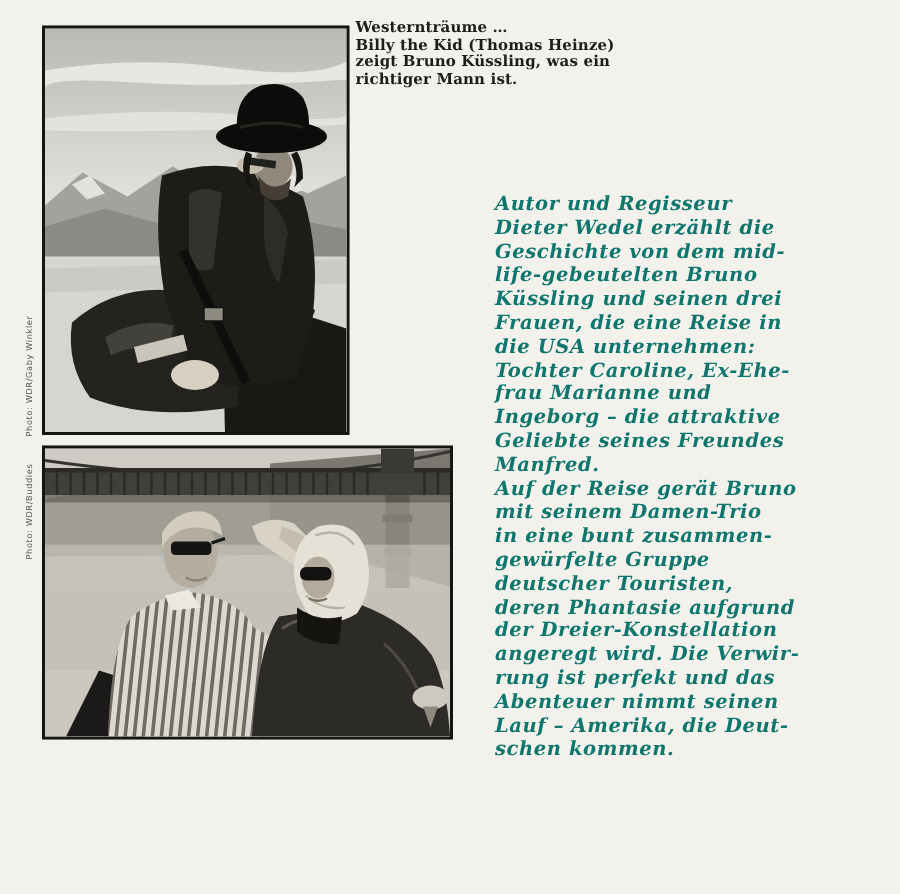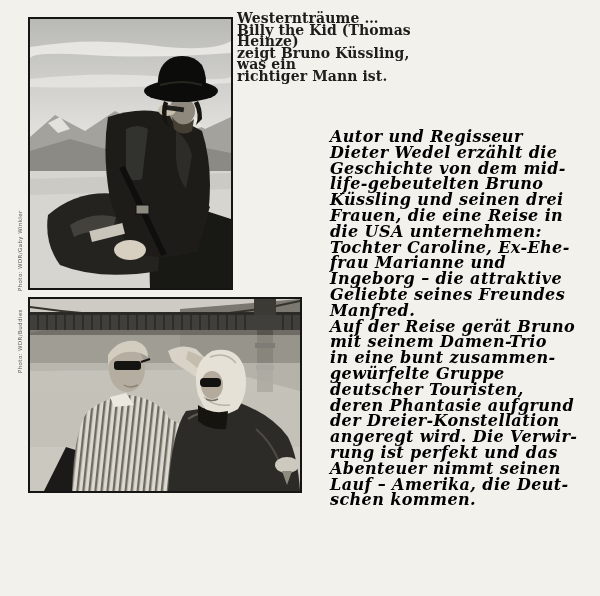--- a/index.html
+++ b/index.html
@@ -15,21 +15,21 @@
     border:2px solid #151513;
     background:#cfcdc8;
     box-sizing:border-box;
   }
   .photo svg{display:block;width:100%;height:100%;}
   .photo-top{left:28px;top:17px;width:205px;height:273px;}
   .photo-bottom{left:28px;top:297px;width:274px;height:196px;}
   .caption{
     position:absolute;
     font-weight:bold;
-    font-size:14px;
+    font-size:10px;
     line-height:11.5px;
     letter-spacing:0.1px;
     color:#1d1d1b;
     white-space:pre-line;
   }
   .caption-top{left:237px;top:13px;width:190px;}
   .caption-bottom{left:28px;top:497px;width:225px;}
   .credit{
     position:absolute;
     font-family:"DejaVu Sans","Liberation Sans",sans-serif;
@@ -40,24 +40,24 @@
     transform:rotate(-90deg);
     transform-origin:0 0;
   }
   .credit-top{left:17px;top:291px;}
   .credit-bottom{left:17px;top:373px;}
   .body-text{
     position:absolute;
     left:330px;top:129px;width:268px;
     font-style:italic;
     font-weight:bold;
-    font-size:16px;
+    font-size:13px;
     line-height:15.8px;
     letter-spacing:0.4px;
-    color:#000000;
+    color:#0f766e;
     white-space:pre-line;
   }
 </style>
 </head>
 <body>
 
 <div class="page">
 
   <div class="photo photo-top">
     <svg viewBox="0 0 201 269" preserveAspectRatio="none">

